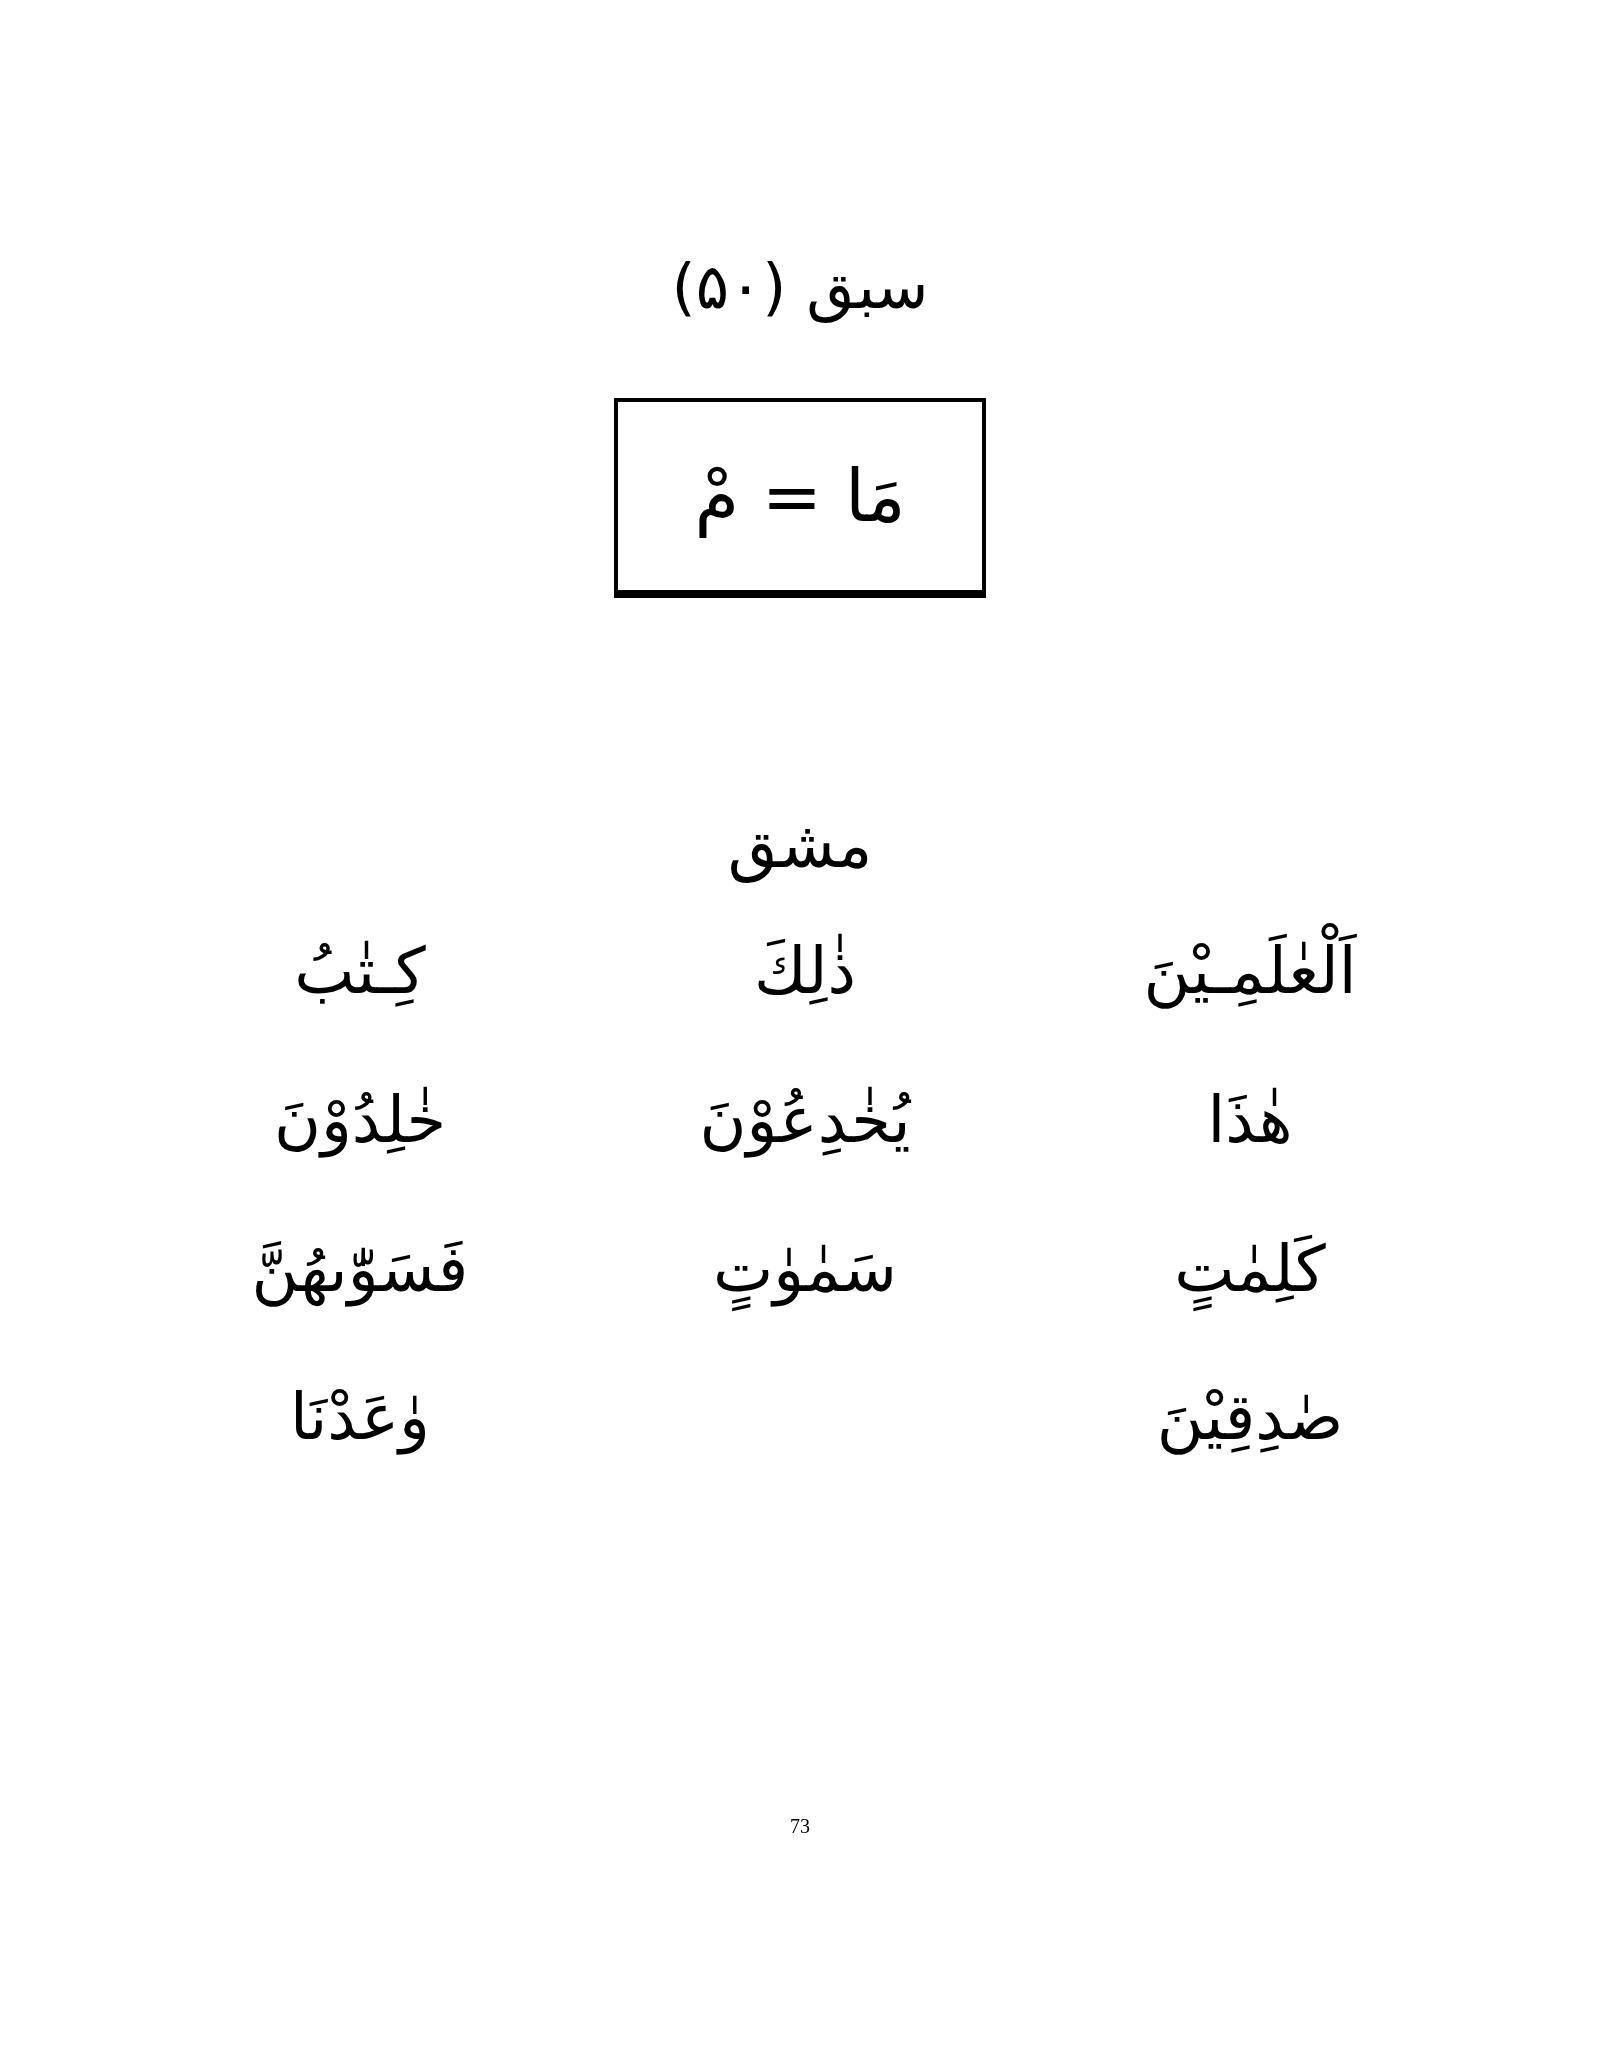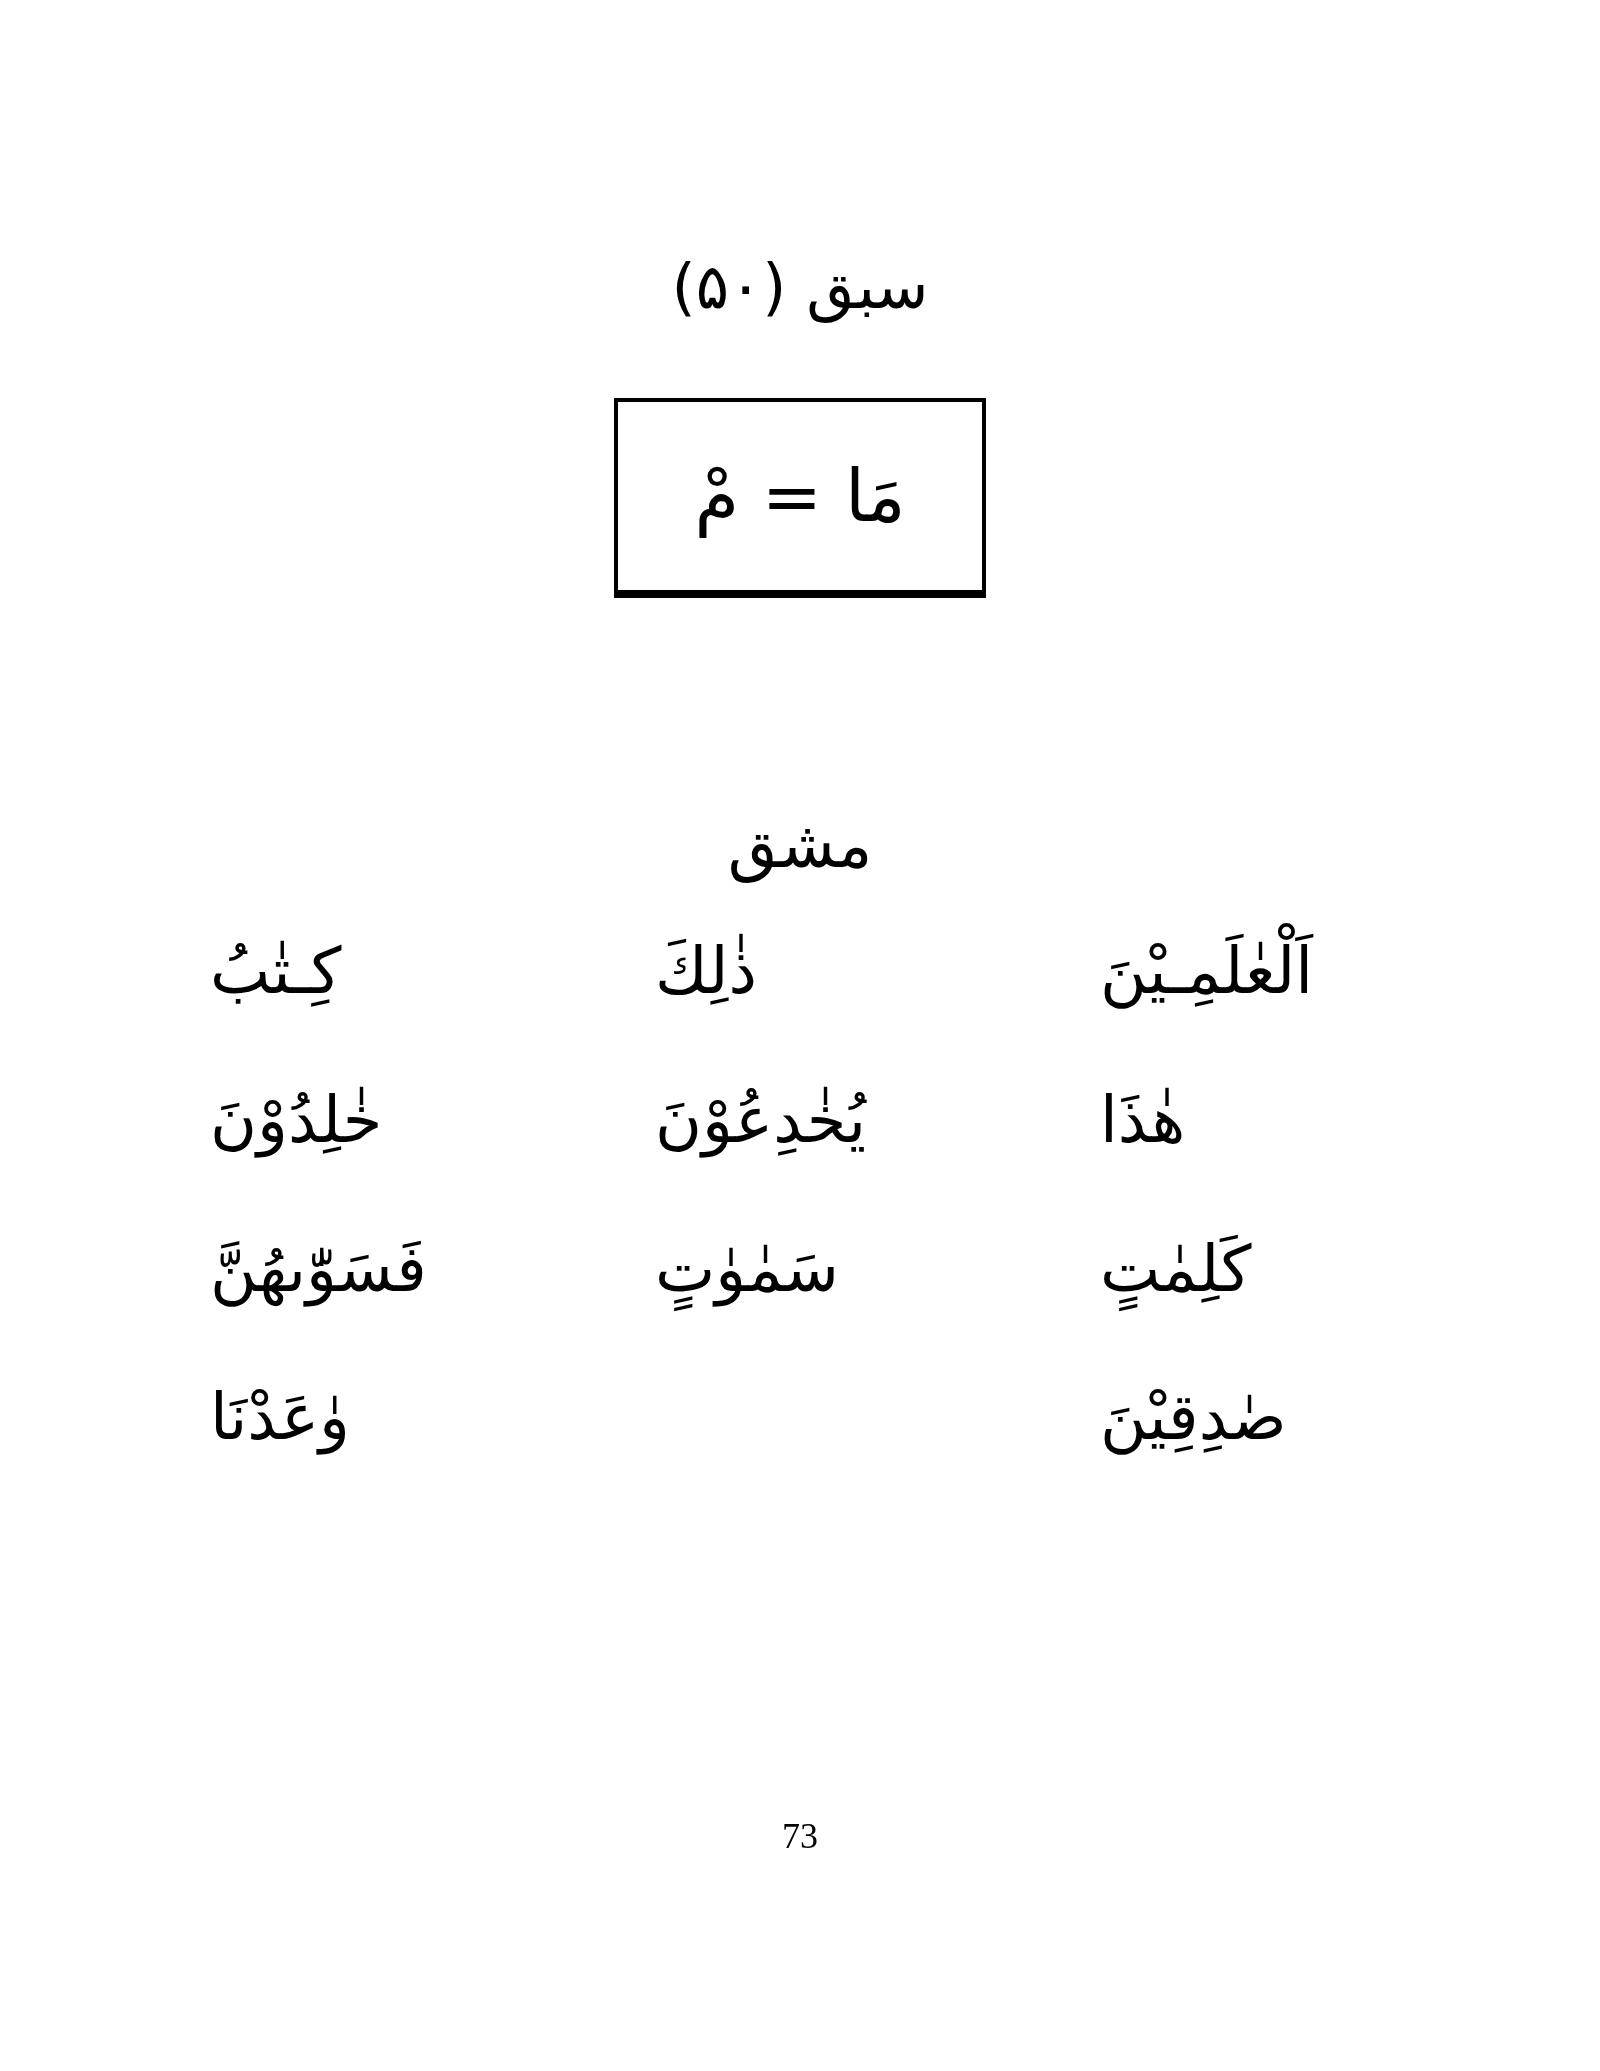--- a/index.html
+++ b/index.html
@@ -92,35 +92,35 @@
     justify-content: space-between;
     align-items: flex-start;
     direction: rtl;
     margin-bottom: 56px;
   }
   .word-row .word {
     flex: 0 0 auto;
     font-size: 64px;
     line-height: 1.45;
     white-space: nowrap;
-    text-align: left;
+    text-align: center;
     min-width: 300px;
   }
   .word-row.gap-extra {
     margin-top: 34px;
   }
 
   
   .page-number {
     position: absolute;
     top: 1815px;
     left: 0;
     width: 1600px;
     text-align: center;
-    font-size: 36px;
+    font-size: 20px;
     direction: ltr;
     font-family: "Liberation Serif", serif;
   }
 </style>
 </head>
 <body>
 
 <div class="page">
 
   <div class="lesson-title">سبق (۵۰)</div>

